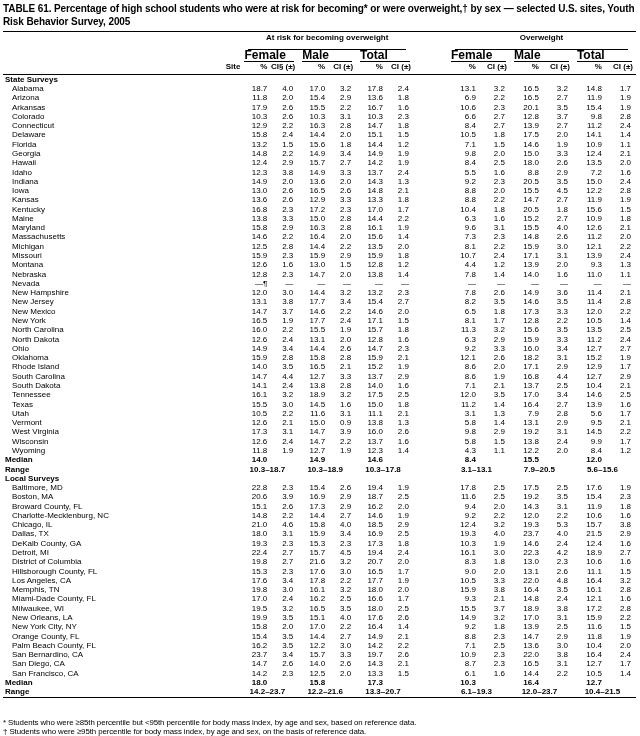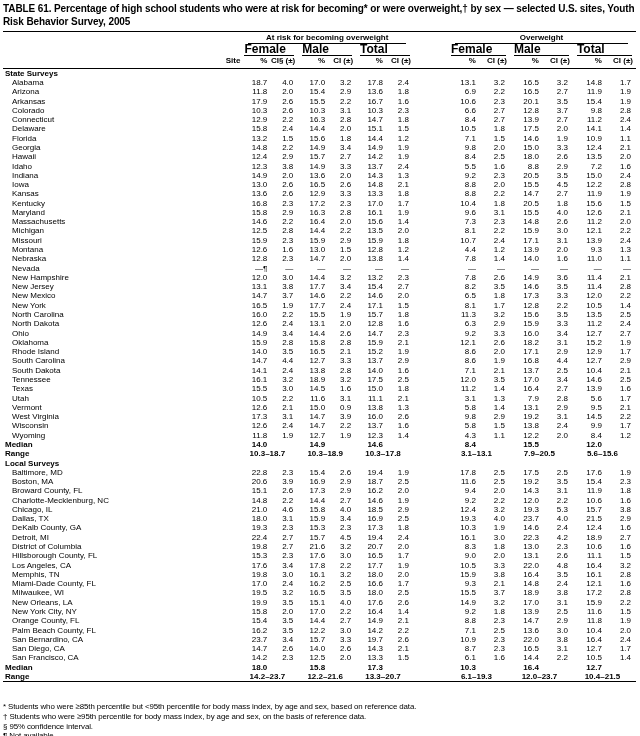--- a/index.html
+++ b/index.html
@@ -13,21 +13,21 @@
     border-bottom:1.6px solid #000; padding-bottom:3px;
   }
   table { border-collapse:collapse; table-layout:fixed; width:633px; margin-top:1px; border-bottom:1.5px solid #000; }
   th, td {
     font-size:8px; font-weight:normal; padding:0; line-height:9.28px;
     vertical-align:bottom; white-space:nowrap; text-align:right;
   }
   thead th { vertical-align:bottom; }
   .spanner {
     border-bottom:1px solid #000; text-align:center; font-weight:bold;
-    margin:0 8px; padding-bottom:0; font-size:8px; line-height:10px;
+    margin:0 8px; padding-bottom:6px; font-size:8px; line-height:10px;
   }
   .sub {
     border-bottom:1px solid #000; text-align:left; font-weight:bold;
     margin:0 4px; padding-bottom:1px; font-size:12px; line-height:10px;
   }
   tr.colhead th { border-bottom:1.5px solid #000; font-weight:bold; padding-bottom:1px; line-height:10.5px; }
   th.site-label { text-align:right; padding-left:1px; }
   td.site { text-align:left; padding-left:9px; overflow:hidden; }
   td.sec-label { text-align:left; padding-left:2px; font-weight:bold;margin-left:48px; }
   tr.agg td { font-weight:bold; }
@@ -334,20 +334,36 @@
           <td class="ci">1.7</td>
           <td class="gapc"></td>
           <td class="pct">10.4</td>
           <td class="ci">1.8</td>
           <td class="pct">20.5</td>
           <td class="ci">1.8</td>
           <td class="pct">15.6</td>
           <td class="ci">1.5</td>
         </tr>
         <tr>
+          <td class="site">Maine</td>
+          <td class="pct">13.8</td>
+          <td class="ci">3.3</td>
+          <td class="pct">15.0</td>
+          <td class="ci">2.8</td>
+          <td class="pct">14.4</td>
+          <td class="ci">2.2</td>
+          <td class="gapc"></td>
+          <td class="pct">6.3</td>
+          <td class="ci">1.6</td>
+          <td class="pct">15.2</td>
+          <td class="ci">2.7</td>
+          <td class="pct">10.9</td>
+          <td class="ci">1.8</td>
+        </tr>
+        <tr>
           <td class="site">Maryland</td>
           <td class="pct">15.8</td>
           <td class="ci">2.9</td>
           <td class="pct">16.3</td>
           <td class="ci">2.8</td>
           <td class="pct">16.1</td>
           <td class="ci">1.9</td>
           <td class="gapc"></td>
           <td class="pct">9.6</td>
           <td class="ci">3.1</td>

